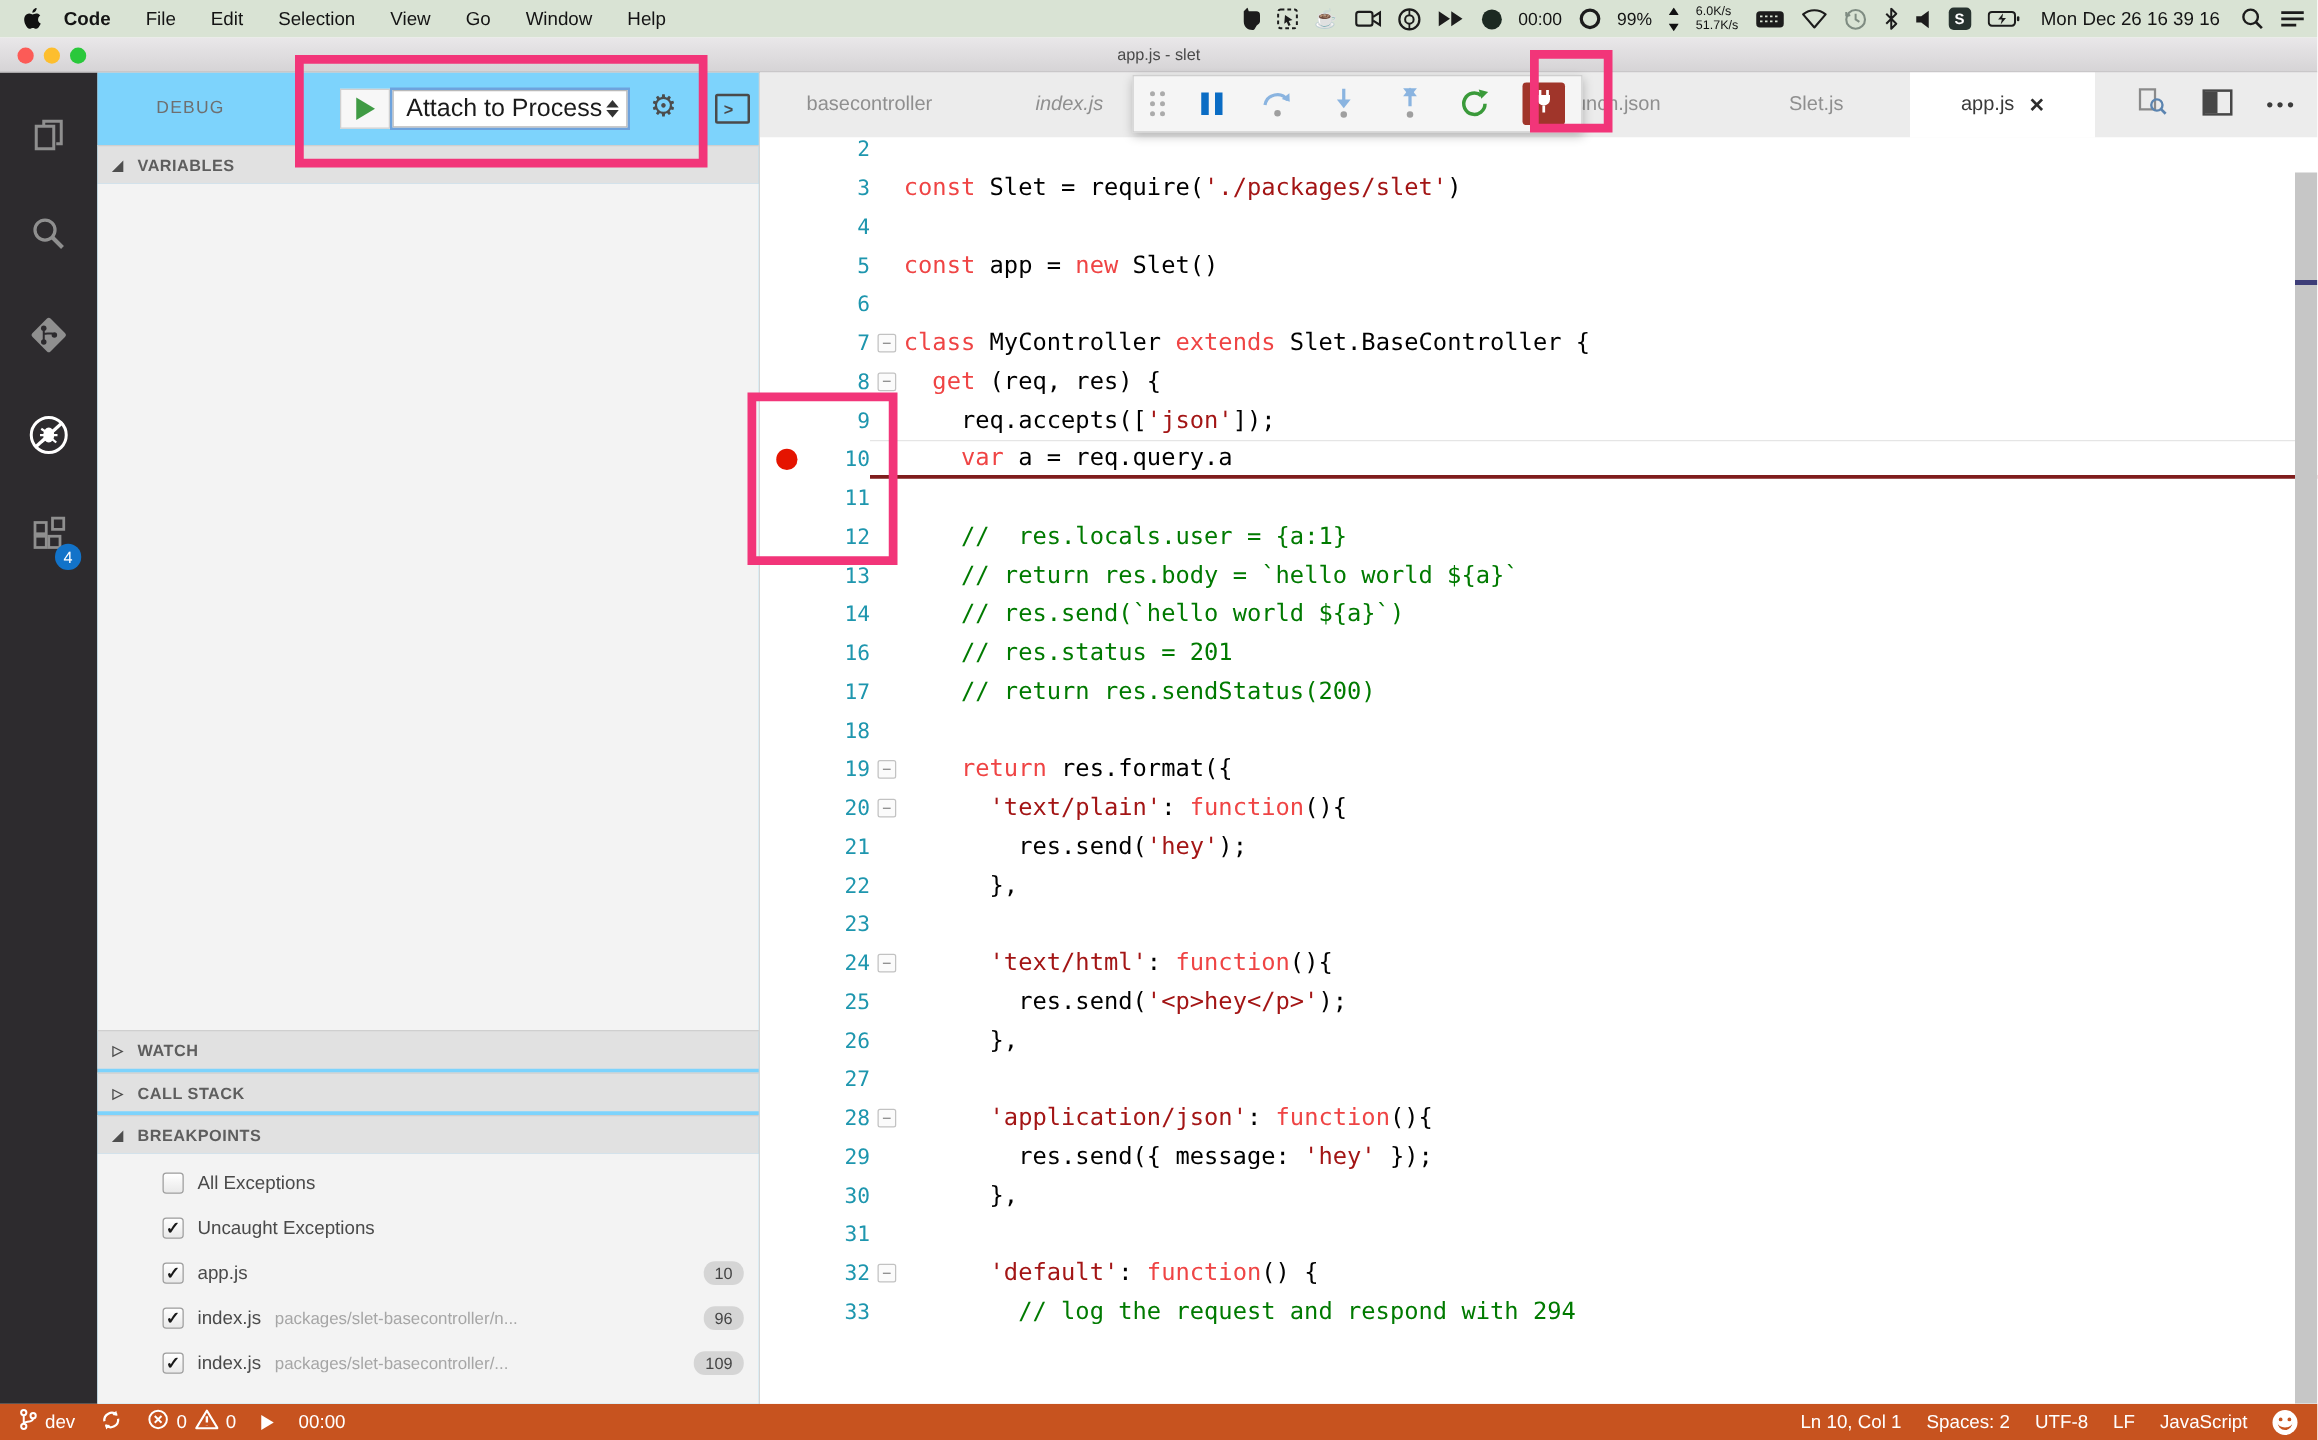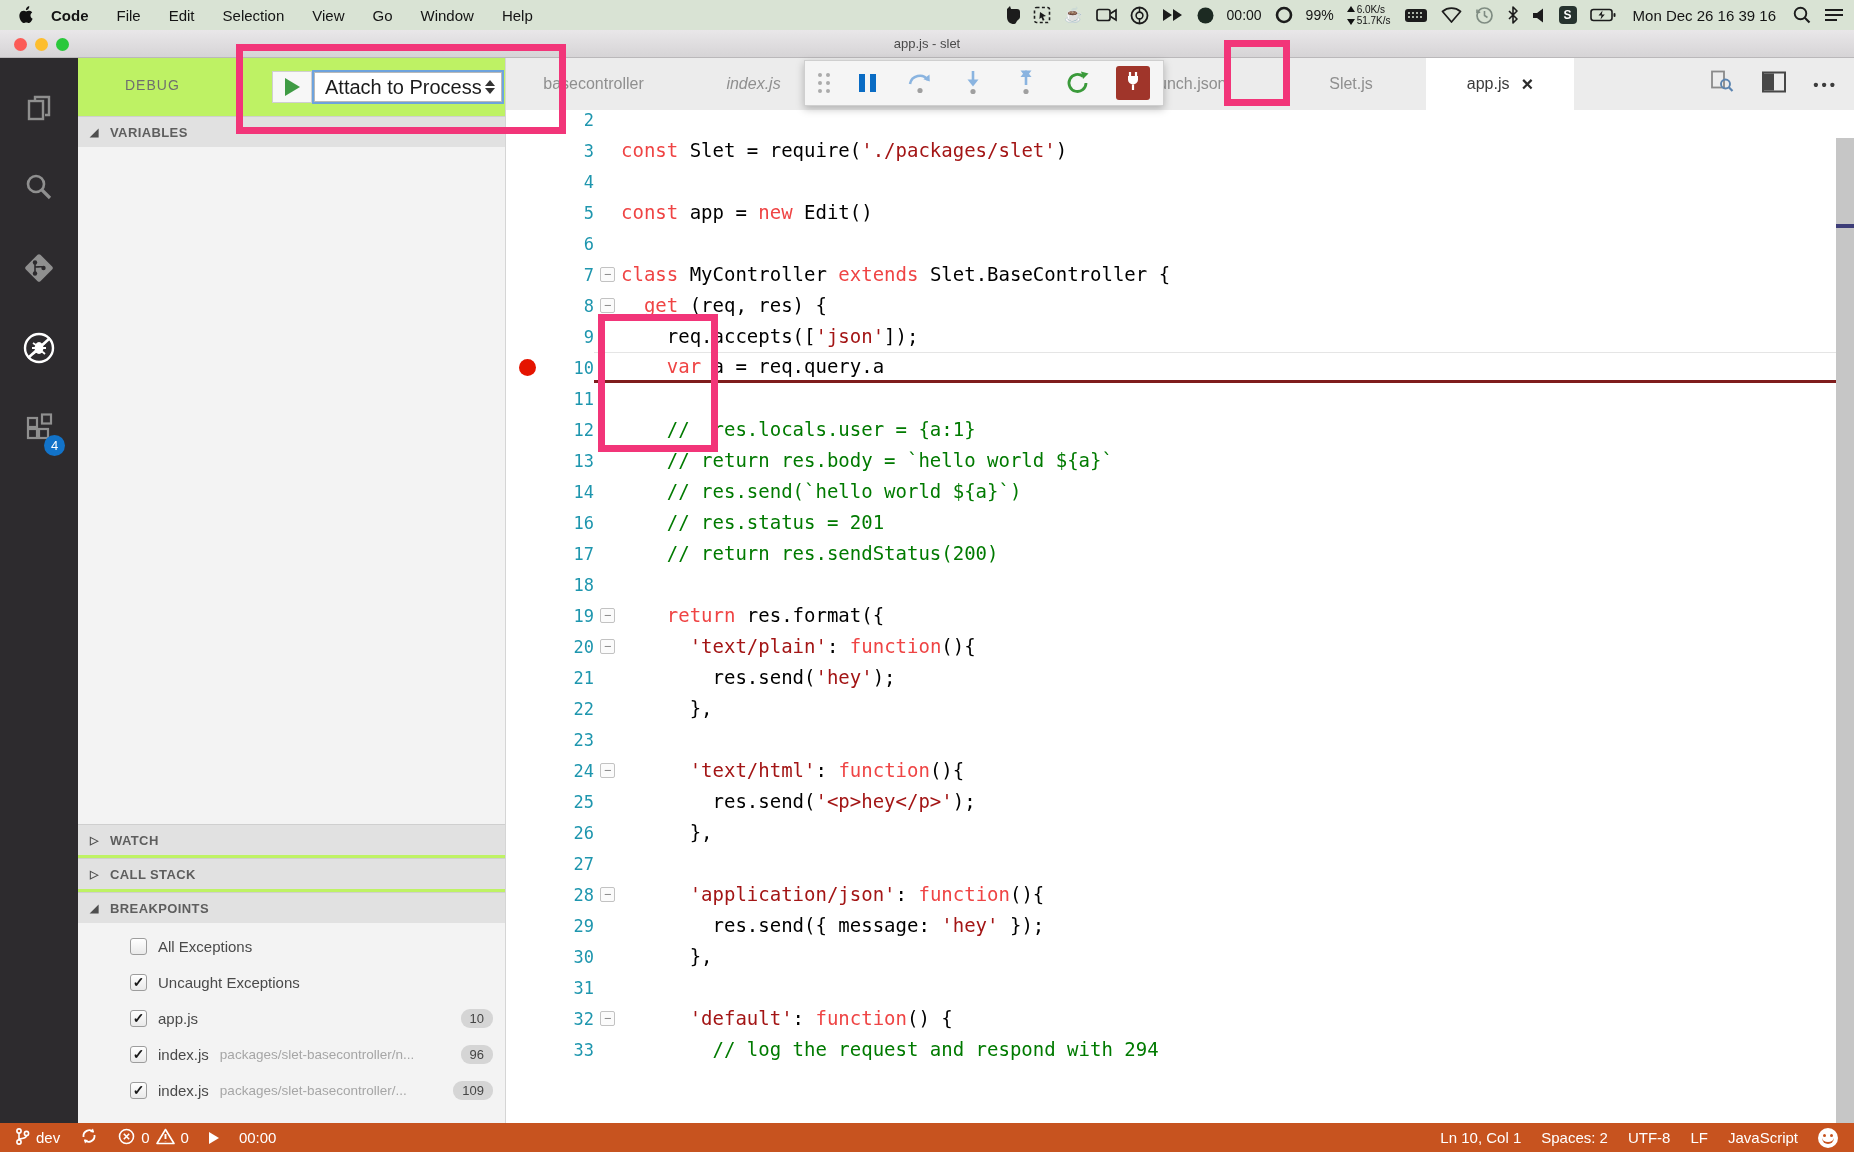--- a/index.html
+++ b/index.html
@@ -9,40 +9,40 @@
   
   .menubar{height:30px;background:#d9e3d4;display:flex;align-items:center;padding:0 10px 0 16px;font-size:15px;color:#141414}
   .apple{width:17px;height:20px;margin:0 6px 0 2px;display:flex;align-items:center}
   .apple svg{fill:#111}
   .mi{padding:0 14px;white-space:nowrap}
   .mi.app{font-weight:700;padding-left:10px}
   .menu-status{margin-left:auto;display:flex;align-items:center;gap:13px;font-size:14px}
   .ms-ic{display:flex;align-items:center;justify-content:center;height:22px}
   .ms-ic svg{stroke:#1c1c1c;fill:none}
   .net{display:flex;flex-direction:column;font-size:10px;line-height:11px;color:#111;align-items:flex-start}
-  .net-row{display:flex;align-items:center;gap:2px}
+  .net-row{display:flex;align-items:center;gap:14px}
   .s-badge{width:18px;height:18px;border-radius:4px;background:#27332f;color:#fff;font-weight:700;font-size:12px;display:flex;align-items:center;justify-content:center}
   .clock{font-size:15px;padding:0 4px;white-space:nowrap}
 
   
   .titlebar{height:28px;background:linear-gradient(#e9e7e9,#d6d4d6);border-bottom:1px solid #bab8ba;display:flex;align-items:center;justify-content:center;font-size:13px;color:#4a4a4a;position:relative}
   .lights{position:absolute;left:14px;top:8px;display:flex;gap:8px}
   .light{width:13px;height:13px;border-radius:50%}
   .l-close{background:#fc5b57}.l-min{background:#fdbe2e}.l-zoom{background:#2ac83b}
 
   
   .workbench{display:flex;height:1065px}
 
   .activitybar{width:78px;background:#2d2b2e;display:flex;flex-direction:column;align-items:center;padding-top:12px;flex:none}
   .ab-item{height:80px;width:100%;display:flex;align-items:center;justify-content:center;position:relative}
   .ab-item svg{stroke:#8f8f8f;fill:none;stroke-width:2}
   .ab-item.active svg{stroke:#fff}
   .ab-badge{position:absolute;right:13px;bottom:14px;width:21px;height:21px;border-radius:50%;background:#1273c9;color:#fff;font-size:13px;display:flex;align-items:center;justify-content:center}
 
-  .sidebar{width:428px;background:#bef264;display:flex;flex-direction:column;border-right:1px solid #d5d5d5;flex:none}
+  .sidebar{width:530px;background:#7dd3fc;display:flex;flex-direction:column;border-right:1px solid #d5d5d5;flex:none}
   .debug-row{height:58px;position:relative;flex:none}
   .debug-label{position:absolute;left:47px;top:19px;font-size:14px;color:#6f6f6f;letter-spacing:1px}
   .play-wrap{position:absolute;left:194px;top:13px;width:40px;height:32px;background:#f7f7f7;border:1px solid #cfcfcf;display:flex;align-items:center;justify-content:center}
   .play-tri{width:0;height:0;border-left:15px solid #3f9b44;border-top:9px solid transparent;border-bottom:9px solid transparent}
   .launch-select{position:absolute;left:236px;top:14px;width:188px;height:30px;background:#fff;border:1px solid #b9b9b9;box-shadow:0 0 0 2px #6ea3dd;display:flex;align-items:center;padding:0 6px 0 10px;font-size:20px;color:#1b1b1b}
   .sel-arrows{margin-left:auto;display:flex;flex-direction:column;gap:2px;align-items:center}
   .sel-arrows i{width:0;height:0;border-left:5px solid transparent;border-right:5px solid transparent}
   .sel-up{border-bottom:6px solid #333}.sel-dn{border-top:6px solid #333}
   .gear{position:absolute;left:442px;top:13px;font-size:24px;color:#4c4c4c;line-height:30px}
   .console-btn{position:absolute;left:494px;top:17px;width:28px;height:24px;border:2px solid #4a4a4a;border-radius:2px;display:flex;align-items:center;justify-content:flex-start;padding-left:5px;font-size:13px;font-weight:700;color:#4a4a4a}
@@ -475,21 +475,21 @@
             <div class="lbody">
               <div class="fold"></div>
               <pre class="code"></pre>
             </div>
           </div>
           <div class="crow">
             <div class="glyph"></div>
             <div class="lnum">5</div>
             <div class="lbody">
               <div class="fold"></div>
-              <pre class="code"><span class="tk-k">const</span><span class="tk-t"> app = </span><span class="tk-k">new</span><span class="tk-t"> Edit()</span></pre>
+              <pre class="code"><span class="tk-k">const</span><span class="tk-t"> app = </span><span class="tk-k">new</span><span class="tk-t"> Slet()</span></pre>
             </div>
           </div>
           <div class="crow">
             <div class="glyph"></div>
             <div class="lnum">6</div>
             <div class="lbody">
               <div class="fold"></div>
               <pre class="code"></pre>
             </div>
           </div>

